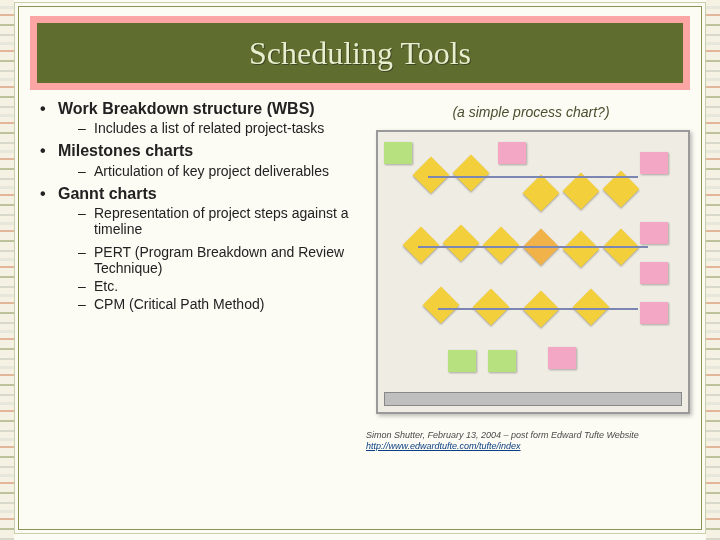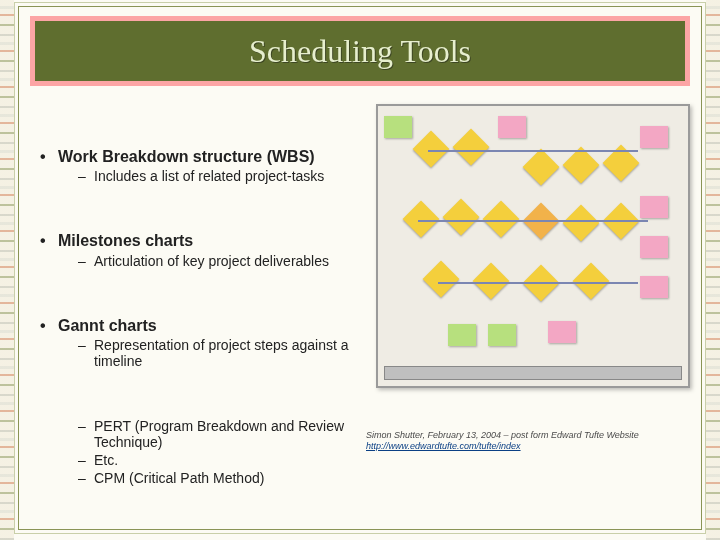--- a/index.html
+++ b/index.html
@@ -49,21 +49,21 @@
   .stripe-left{ left:0; }
   .stripe-right{ right:0; }
 
   .title-box {
     position: absolute;
     left: 30px;
     right: 30px;
     top: 16px;
     height: 60px;
     background: #5f6e2f;
-    border: 5px solid #fca5a5;
+    border: 7px solid #fca5a5;
     display: flex;
     align-items: center;
     justify-content: center;
   }
   .title-box h1 {
     margin: 0;
     font-family: "Comic Sans MS", "Trebuchet MS", cursive;
     font-weight: 400;
     font-size: 32px;
     color: #e7efce;
@@ -73,21 +73,21 @@
   .content {
     position: absolute;
     left: 40px;
     top: 100px;
     width: 340px;
     color: #222;
     font-size: 14px;
     line-height: 1.15;
   }
   .content ul { list-style: none; margin:0; padding:0; }
-  .content > ul > li { margin-bottom: 6px; margin-top: 48px; }
+  .content > ul > li { margin-bottom: 6px; }
   .b1 { font-weight: 700; font-size: 16px; padding-left: 18px; position:relative; }
   .b1::before {
     content:"•"; position:absolute; left:0; top:0; font-size:16px;
   }
   .b2 { font-size: 14px; padding-left: 54px; position:relative; margin-top:2px;}
   .b2::before {
     content:"–"; position:absolute; left:38px; top:0;
   }
 
   .fig {
@@ -166,20 +166,21 @@
       </li>
       <li>
         <div class="b2">PERT (Program Breakdown and Review Technique)</div>
         <div class="b2">Etc.</div>
         <div class="b2">CPM (Critical Path Method)</div>
       </li>
     </ul>
   </div>
 
   <div class="fig">
+    <div class="fig-caption">(a simple process chart?)</div>
     <div class="whiteboard">
 
       <div class="sticky g" style="left:6px; top:10px;"></div>
       <div class="sticky y" style="left:40px; top:30px;"></div>
       <div class="sticky y" style="left:80px; top:28px;"></div>
       <div class="sticky p" style="left:120px; top:10px;"></div>
       <div class="sticky y" style="left:150px; top:48px;"></div>
       <div class="sticky y" style="left:190px; top:46px;"></div>
       <div class="sticky y" style="left:230px; top:44px;"></div>
       <div class="sticky p" style="left:262px; top:20px;"></div>

